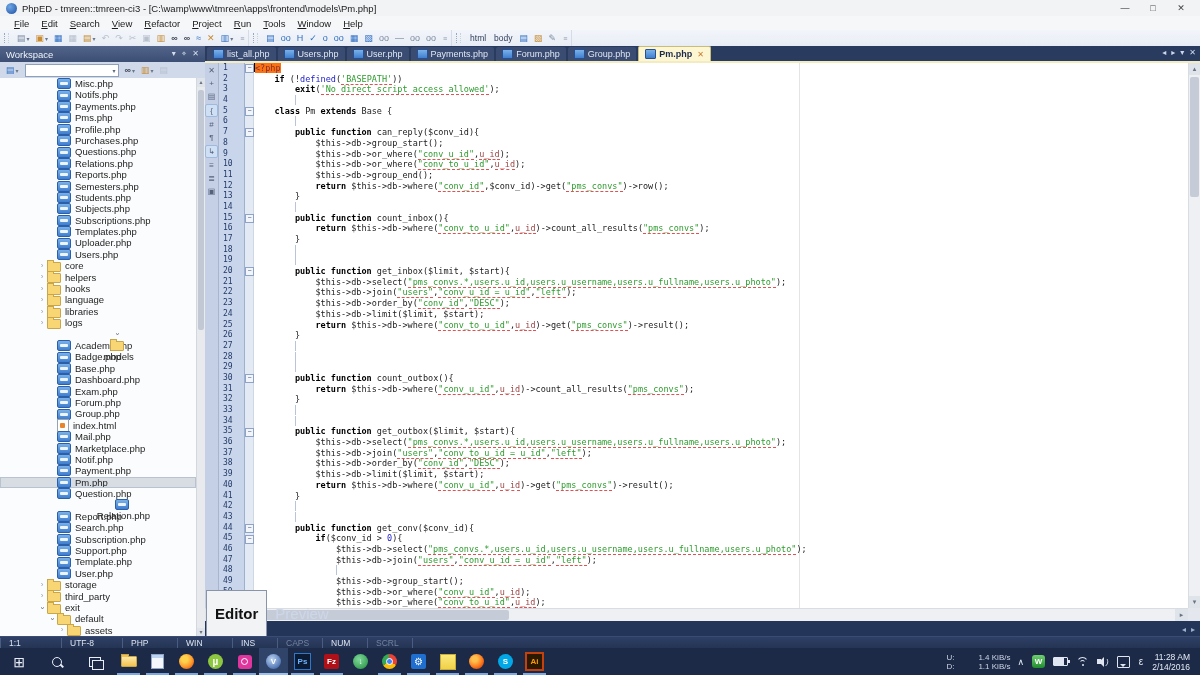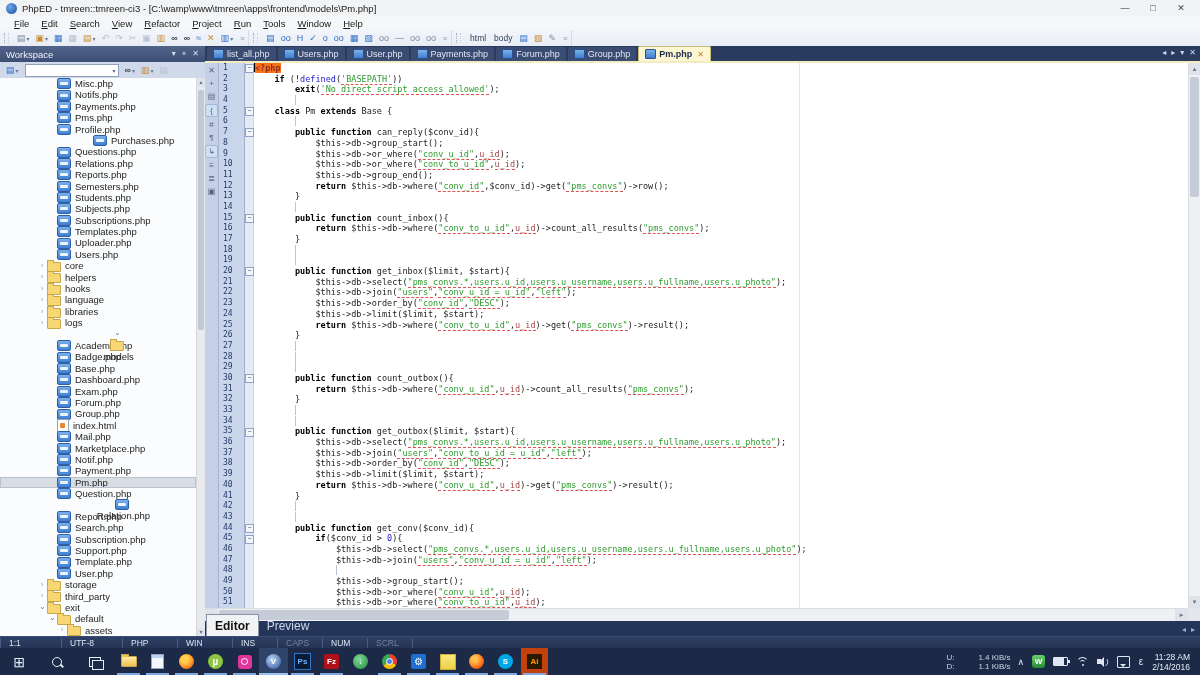--- a/index.html
+++ b/index.html
@@ -73,34 +73,34 @@
   .fold{position:absolute;left:0px;width:7px;height:7px;background:#f2f5fa;border:1px solid #8fa3c8;font-size:7px;line-height:6px;text-align:center;color:#44517a;}
   .codewrap{left:49px;top:17px;width:934px;height:545px;overflow:hidden;background:#fff;}
   .margin-line{position:absolute;left:545px;top:0;bottom:0;border-left:1px solid #e4e4e4;}
   .cline{position:relative;height:10.69px;line-height:10.69px;white-space:pre;font-family:"DejaVu Sans Mono",monospace;font-size:8.5px;color:#1b1b1b;}
   .tk-k{font-weight:bold;color:#000;}
   .tk-s{color:#2e9b2e;border-bottom:1px dashed #e05252;}
   .tk-b{color:#2222cc;}
   .tk-u{color:#a04848;border-bottom:1px dashed #e05252;}
   .tk-n{color:#2222cc;}
   .tk-d{color:#1b1b1b;}
-  .tk-php{background:#f97316;color:#8a2c2c;font-weight:bold;}
+  .tk-php{background:#f97316;color:#8a2c2c;font-weight:normal;}
   .tk-g{display:inline-block;width:0;height:10px;border-left:1px solid #b9c4d8;vertical-align:-2px;}
   .caret{display:inline-block;width:0;height:9px;border-left:1px solid #000;vertical-align:-1px;}
   .vscroll{left:983px;top:17px;width:12px;height:545px;background:#eef0f4;border-left:1px solid #d8dce3;box-sizing:border-box;}
   .vs-up,.vs-dn{position:absolute;left:0;right:0;height:12px;background:#dfe3ea;color:#6b7280;font-size:7px;text-align:center;line-height:12px;}
   .vs-dn{bottom:0;}
   .vs-thumb{position:absolute;left:1px;right:1px;top:14px;height:120px;background:#c6ccd7;border-radius:2px;}
   .hscroll{left:0;top:562px;right:12px;height:13px;background:#eef0f4;border-top:1px solid #d8dce3;box-sizing:border-box;}
   .hs-left,.hs-right{position:absolute;top:0;bottom:0;width:13px;background:#dfe3ea;color:#6b7280;font-size:7px;text-align:center;line-height:12px;}
   .hs-right{right:0;}
   .hs-thumb{position:absolute;left:14px;width:290px;top:1px;bottom:1px;background:#c6ccd7;border-radius:2px;}
   .scroll-corner{left:983px;top:562px;width:12px;height:13px;background:#e4e7ee;}
   .bottombar{left:0;top:575px;right:0;height:16px;background:#24355a;display:flex;align-items:flex-end;padding-left:1px;}
-  .btab{height:14px;line-height:14px;padding:4px 8px;font-size:12px;color:#cdd7ea;}
+  .btab{height:14px;line-height:14px;padding:16px 8px;font-size:15px;color:#cdd7ea;}
   .btab.active{background:#f2f3f5;color:#111;font-weight:bold;border:1px solid #8a94a8;border-bottom:none;}
   .bottom-ctrls{position:absolute;right:5px;top:579px;display:flex;gap:5px;color:#9fb0cc;font-size:8px;}
   
   .statusbar{left:0;bottom:27px;right:0;height:11px;background:linear-gradient(#2e4066,#243454);border-top:1px solid #3a4c74;display:flex;align-items:center;padding-right:22px;}
   .st-cell{font-size:8.5px;color:#dde4f0;border-left:1px solid #4a5c82;padding:0 8px;line-height:10px;}
   .st-cell:last-child{border-right:1px solid #4a5c82;}
   .st-cell.dim{color:#72829f;}
   .st-w1{min-width:28px;} .st-w2{min-width:44px;} .st-w3{min-width:38px;}
   
   .taskbar{left:0;bottom:0;right:0;height:27px;background:#1c2a47;display:flex;align-items:center;}
@@ -126,21 +126,21 @@
   .ai-media::after{content:"";position:absolute;left:3.5px;top:3.5px;width:5px;height:5px;border:1.5px solid #fff;border-radius:50%;}
   .ai-phped{width:15px;height:15px;border-radius:50%;background:radial-gradient(circle at 40% 35%,#bcd4f2,#27509c);color:#fff;font-size:8px;}
   .ai-ps{width:15px;height:15px;background:#0b1b33;border:1px solid #2e77c9;color:#6fb3ff;}
   .ai-fz{width:15px;height:15px;background:#b01118;border-radius:2px;}
   .ai-idm{width:15px;height:15px;border-radius:50%;background:radial-gradient(circle at 40% 35%,#7fd99a,#1f8c3b);color:#fff;}
   .ai-chrome{width:15px;height:15px;border-radius:50%;background:conic-gradient(#ea4335 0 33%,#fbbc05 0 66%,#34a853 0 100%);position:relative;}
   .ai-chrome::after{content:"";position:absolute;left:4px;top:4px;width:7px;height:7px;background:#4285f4;border:1.5px solid #fff;border-radius:50%;box-sizing:border-box;}
   .ai-settings{width:15px;height:15px;background:#1f6fd0;border-radius:2px;font-size:10px;font-weight:normal;}
   .ai-notes{width:14px;height:14px;background:linear-gradient(#fbe97a,#f0d048);border:1px solid #c9ae3a;}
   .ai-skype{width:15px;height:15px;border-radius:50%;background:#00a8e8;}
-  .ai-ai{width:15px;height:15px;background:#2b1a00;border:6px solid #c2410c;color:#ff9a00;}
+  .ai-ai{width:15px;height:15px;background:#2b1a00;border:2px solid #c2410c;color:#ff9a00;}
   .tray{margin-left:auto;display:flex;align-items:center;height:100%;padding-right:6px;gap:7px;}
   .netspeed{display:flex;flex-direction:column;justify-content:center;font-size:8px;color:#cdd6e6;line-height:9px;}
   .nsrow{display:flex;width:64px;justify-content:space-between;}
   .tray-icons{display:flex;align-items:center;gap:8px;}
   .tr-ic{position:relative;color:#dfe6f2;font-size:9px;display:flex;align-items:center;justify-content:center;}
   .tr-wamp{width:13px;height:13px;background:linear-gradient(#6fd06f,#1f8c2f);border-radius:3px;color:#fff;font-size:8px;font-weight:bold;}
   .tr-batt{width:13px;height:7px;border:1px solid #dfe6f2;border-radius:1px;background:linear-gradient(90deg,#dfe6f2 0 75%,transparent 75%);}
   .tr-batt i{position:absolute;right:-3px;top:2px;width:2px;height:3px;background:#dfe6f2;}
   .tr-wifi{width:13px;height:9px;}
   .tr-wifi i{position:absolute;border:1.5px solid transparent;border-top-color:#dfe6f2;border-radius:50%;}
@@ -343,21 +343,21 @@
         <div class="trow" style="padding-left: 47px;">
           <span class="arrow"></span>
           <span class="ticon ico-php"></span>
           <span class="tlabel">Pms.php</span>
         </div>
         <div class="trow" style="padding-left: 47px;">
           <span class="arrow"></span>
           <span class="ticon ico-php"></span>
           <span class="tlabel">Profile.php</span>
         </div>
-        <div class="trow" style="padding-left: 47px; margin-left: 36px;">
+        <div class="trow" style="padding-left: 47px;">
           <span class="arrow"></span>
           <span class="ticon ico-php"></span>
           <span class="tlabel">Purchases.php</span>
         </div>
         <div class="trow" style="padding-left: 47px;">
           <span class="arrow"></span>
           <span class="ticon ico-php"></span>
           <span class="tlabel">Questions.php</span>
         </div>
         <div class="trow" style="padding-left: 47px;">

